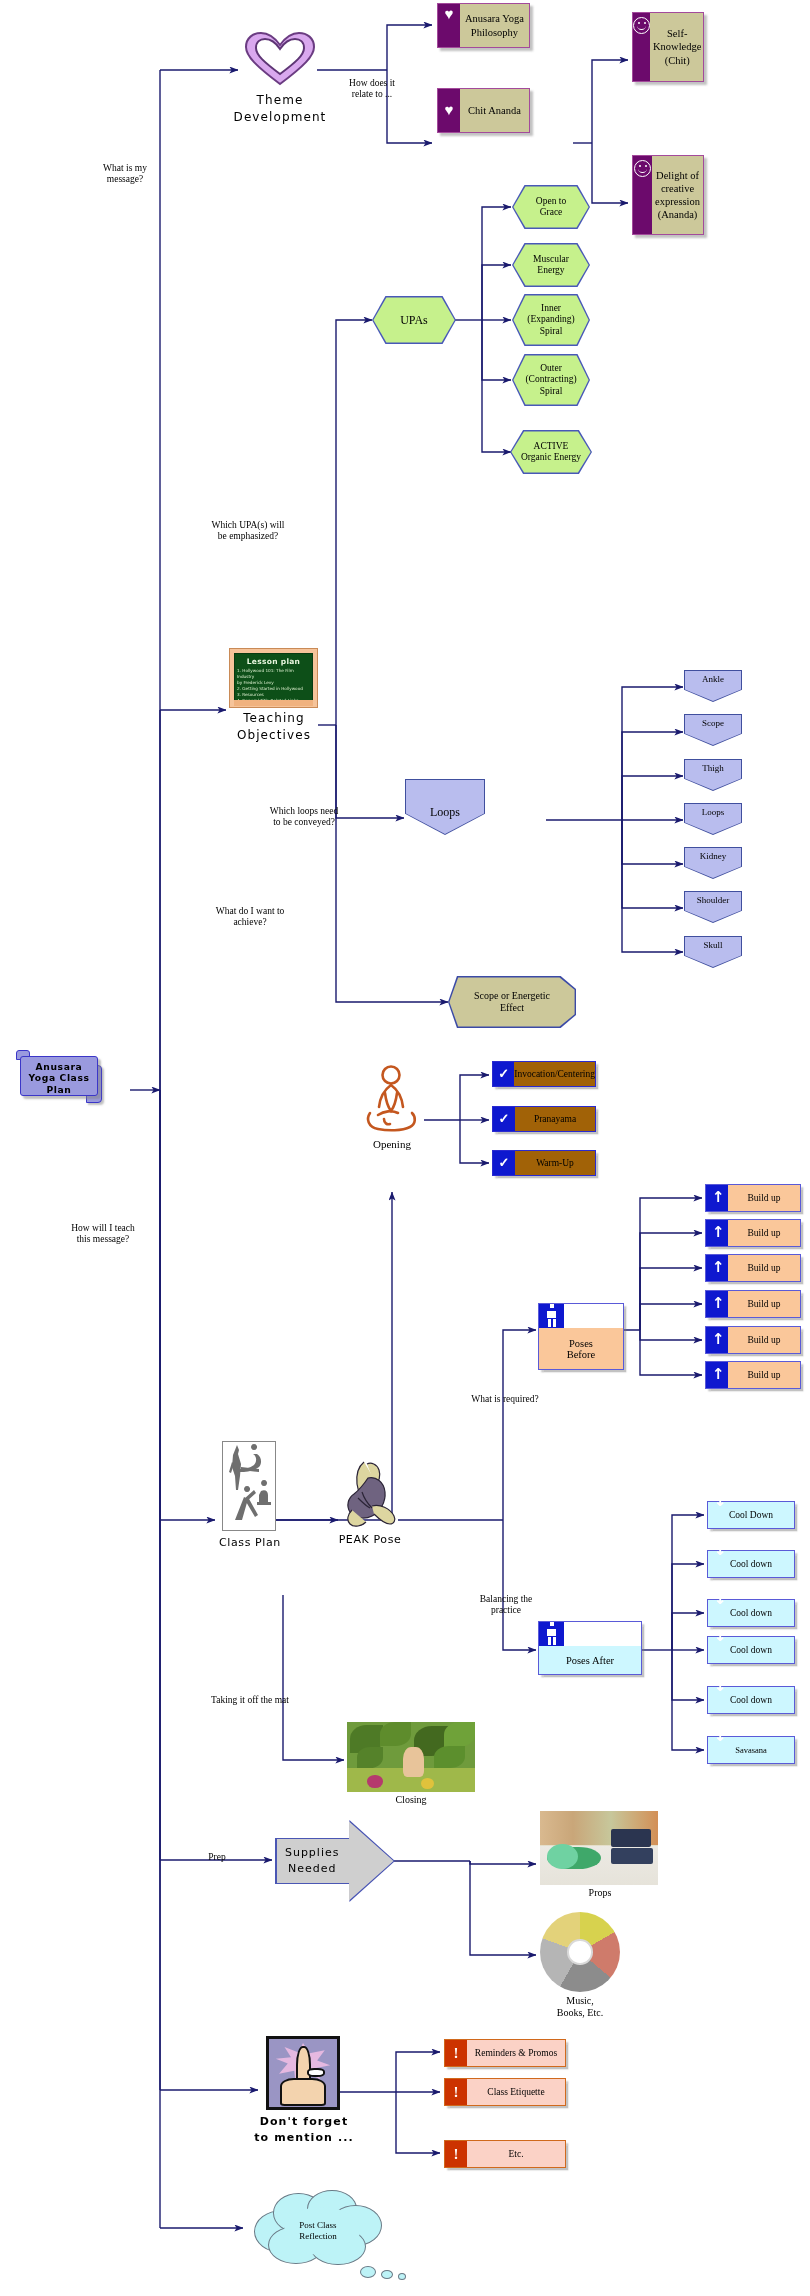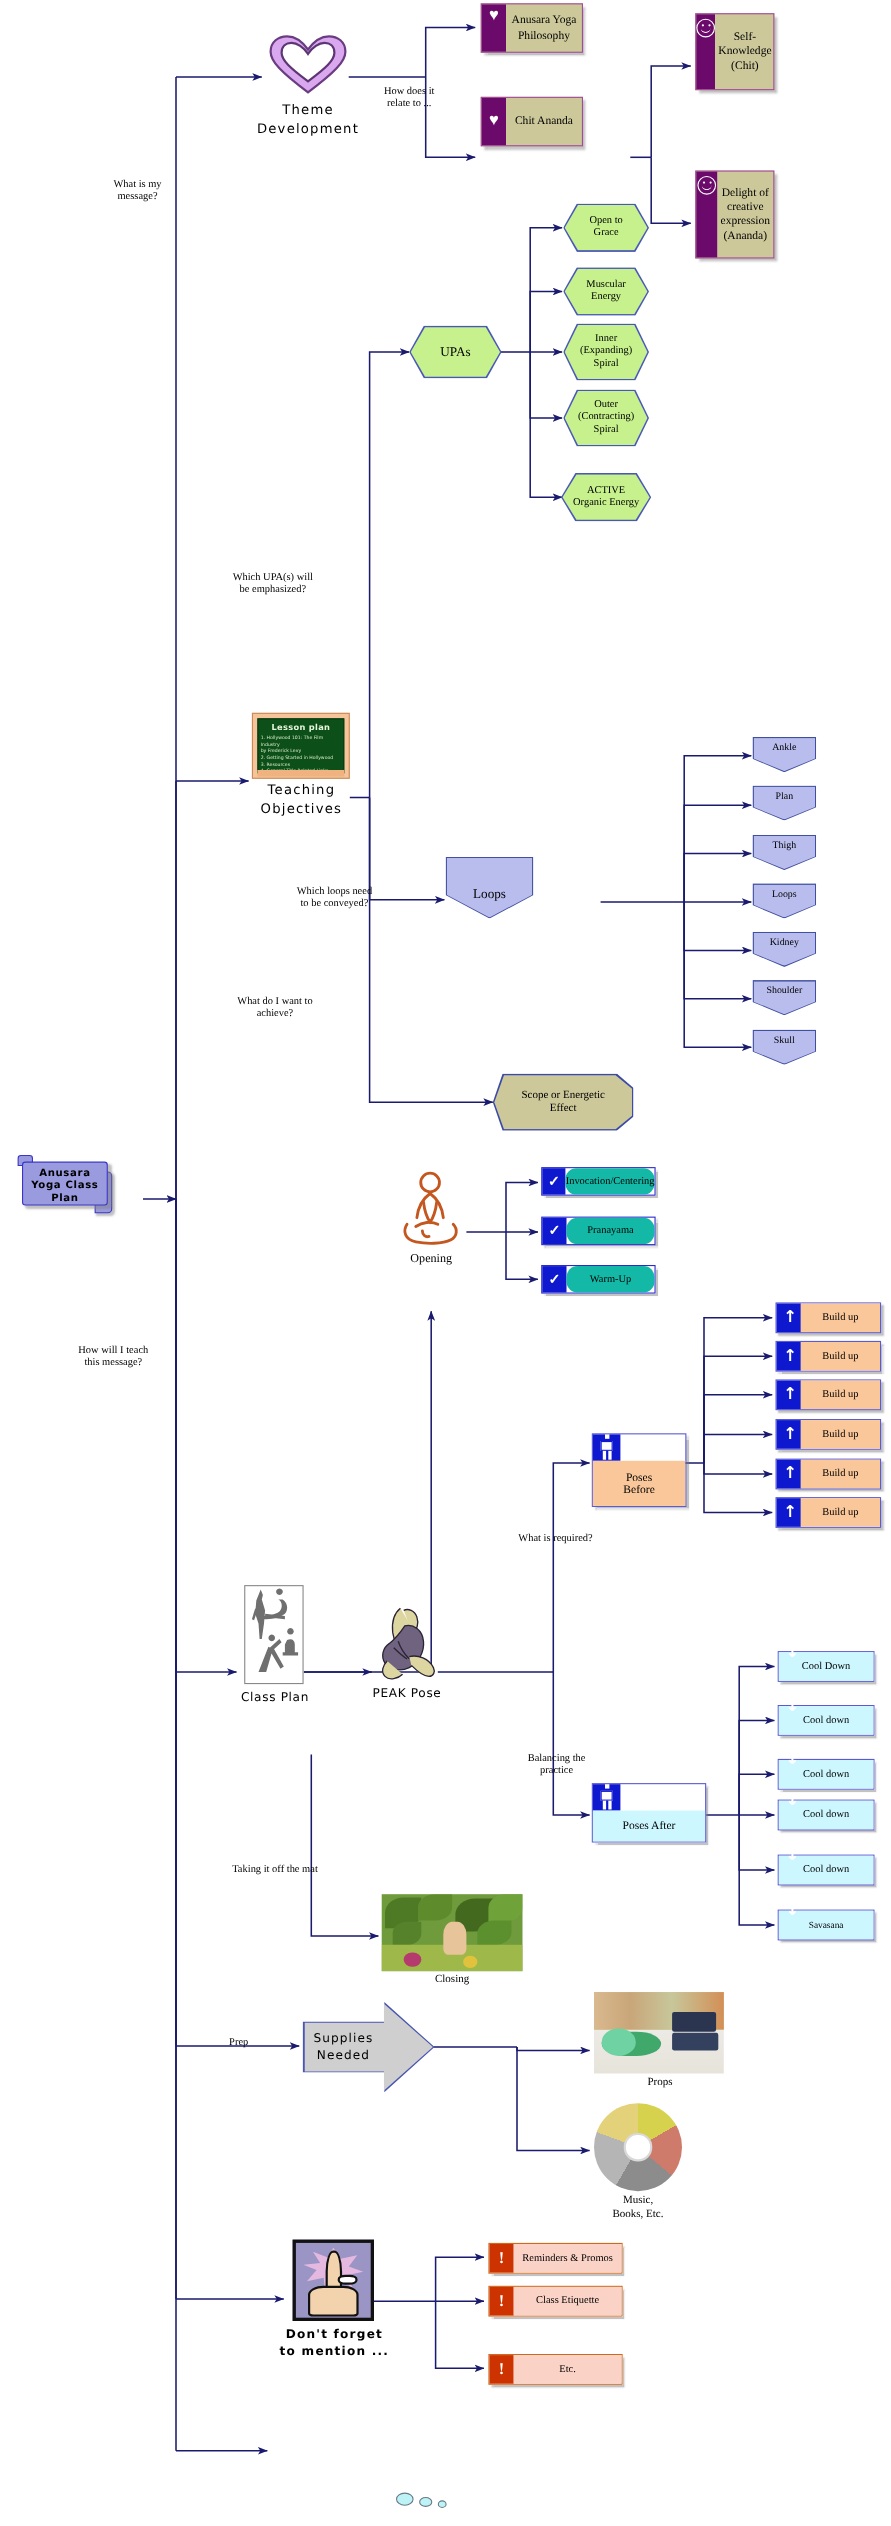--- a/index.html
+++ b/index.html
@@ -101,21 +101,21 @@
      font-family:"Liberation Serif", serif; font-size:10px; line-height:1.2; text-align:center; }
 
   
   .bar { position:absolute; display:flex; align-items:stretch;
      box-shadow:2.5px 2.5px 1.5px rgba(120,120,120,.45); }
   .bar .icon { width:22px; display:flex; align-items:center; justify-content:center; color:#fff; }
   .bar .body { flex:1; display:flex; align-items:center; justify-content:center;
      font-family:"Liberation Serif", serif; font-size:9.5px; color:#000; text-align:center; }
   .bar.yellow { border:1.2px solid #2a2ad0; }
   .bar.yellow .icon { background:#0e18cf; font-size:13px; font-weight:bold; }
-  .bar.yellow .body { background:#14b8a6;border-radius:10px; }
+  .bar.yellow .body { background:#a16207; }
 
   .bar.peach { border:1.2px solid #5a5ad8; }
   .bar.peach .icon { background:#0e18cf; }
   .bar.peach .body { background:#fac79a; }
 
   .bar.cyan { border:1.2px solid #5a5ad8;flex-direction:column; }
   .bar.cyan .icon { background:#0e18cf; }
   .bar.cyan .body { background:#cdf7ff; }
 
   .bar.pink { border:1.2px solid #d0691c; }
@@ -458,21 +458,21 @@
   <div class="pent" style="left:684px; top:670px; width:58px; height:32px;">
     <div class="shadow"></div>
       <div class="pb"></div>
       <div class="pf"></div>
     <div class="pt">Ankle</div>
   </div>
   <div class="pent" style="left:684px; top:714px; width:58px; height:32px;">
     <div class="shadow"></div>
       <div class="pb"></div>
       <div class="pf"></div>
-    <div class="pt">Plan</div>
+    <div class="pt">Scope</div>
   </div>
   <div class="pent" style="left:684px; top:759px; width:58px; height:32px;">
     <div class="shadow"></div>
       <div class="pb"></div>
       <div class="pf"></div>
     <div class="pt">Thigh</div>
   </div>
   <div class="pent" style="left:684px; top:803px; width:58px; height:32px;">
     <div class="shadow"></div>
       <div class="pb"></div>
@@ -717,17 +717,28 @@
   </div>
   <div class="bar pink" style="left:444px; top:2078px; width:122px; height:28px;">
     <div class="icon">!</div>
     <div class="body">Class Etiquette</div>
   </div>
   <div class="bar pink" style="left:444px; top:2140px; width:122px; height:28px;">
     <div class="icon">!</div>
     <div class="body">Etc.</div>
   </div>
 
+  <div class="cloudwrap" style="left:248px; top:2188px; width:140px; height:86px;">
+    <i class="blob" style="left:4%;  top:26%; width:40%; height:50%;"></i>
+    <i class="blob" style="left:18%; top:6%;  width:36%; height:46%;"></i>
+    <i class="blob" style="left:42%; top:2%;  width:36%; height:44%;"></i>
+    <i class="blob" style="left:58%; top:20%; width:38%; height:48%;"></i>
+    <i class="blob" style="left:14%; top:44%; width:40%; height:44%;"></i>
+    <i class="blob" style="left:44%; top:46%; width:40%; height:44%;"></i>
+    <i class="blob" style="left:26%; top:22%; width:54%; height:56%; border-color:transparent;"></i>
+    <div class="ct" style="white-space:pre-line;">Post Class
+Reflection</div>
+  </div>
   <i class="blob" style="position:absolute; left:360px; top:2266px; width:16px; height:12px; background:#bdf3f7; border:1px solid #6a7a86; border-radius:50%;"></i>
   <i class="blob" style="position:absolute; left:381px; top:2270px; width:12px; height:9px; background:#bdf3f7; border:1px solid #6a7a86; border-radius:50%;"></i>
   <i class="blob" style="position:absolute; left:398px; top:2273px; width:8px; height:7px; background:#bdf3f7; border:1px solid #6a7a86; border-radius:50%;"></i>
 
 </div>
 
 </body></html>

